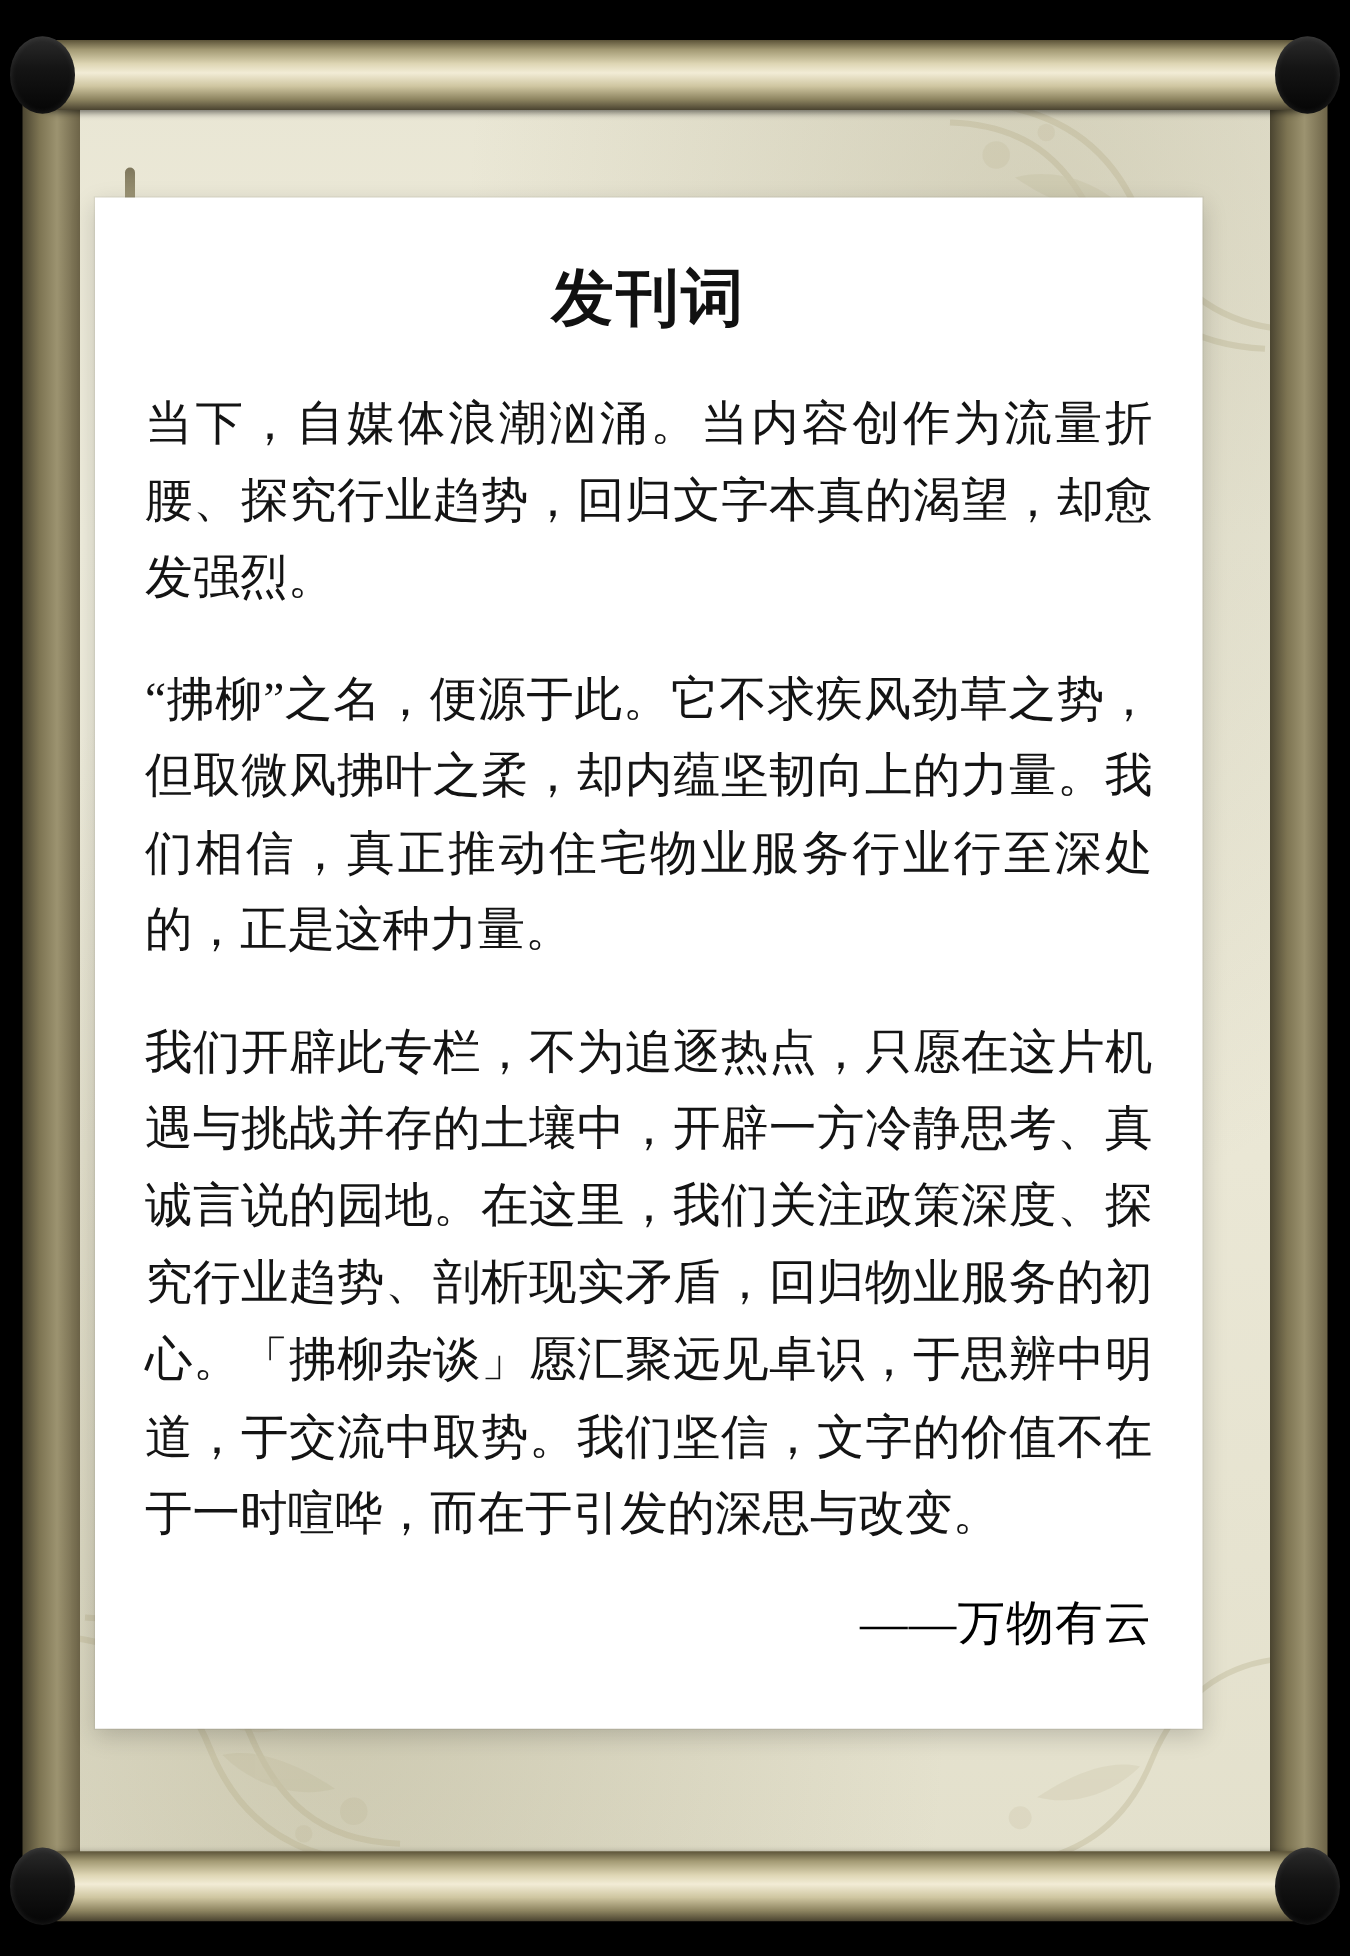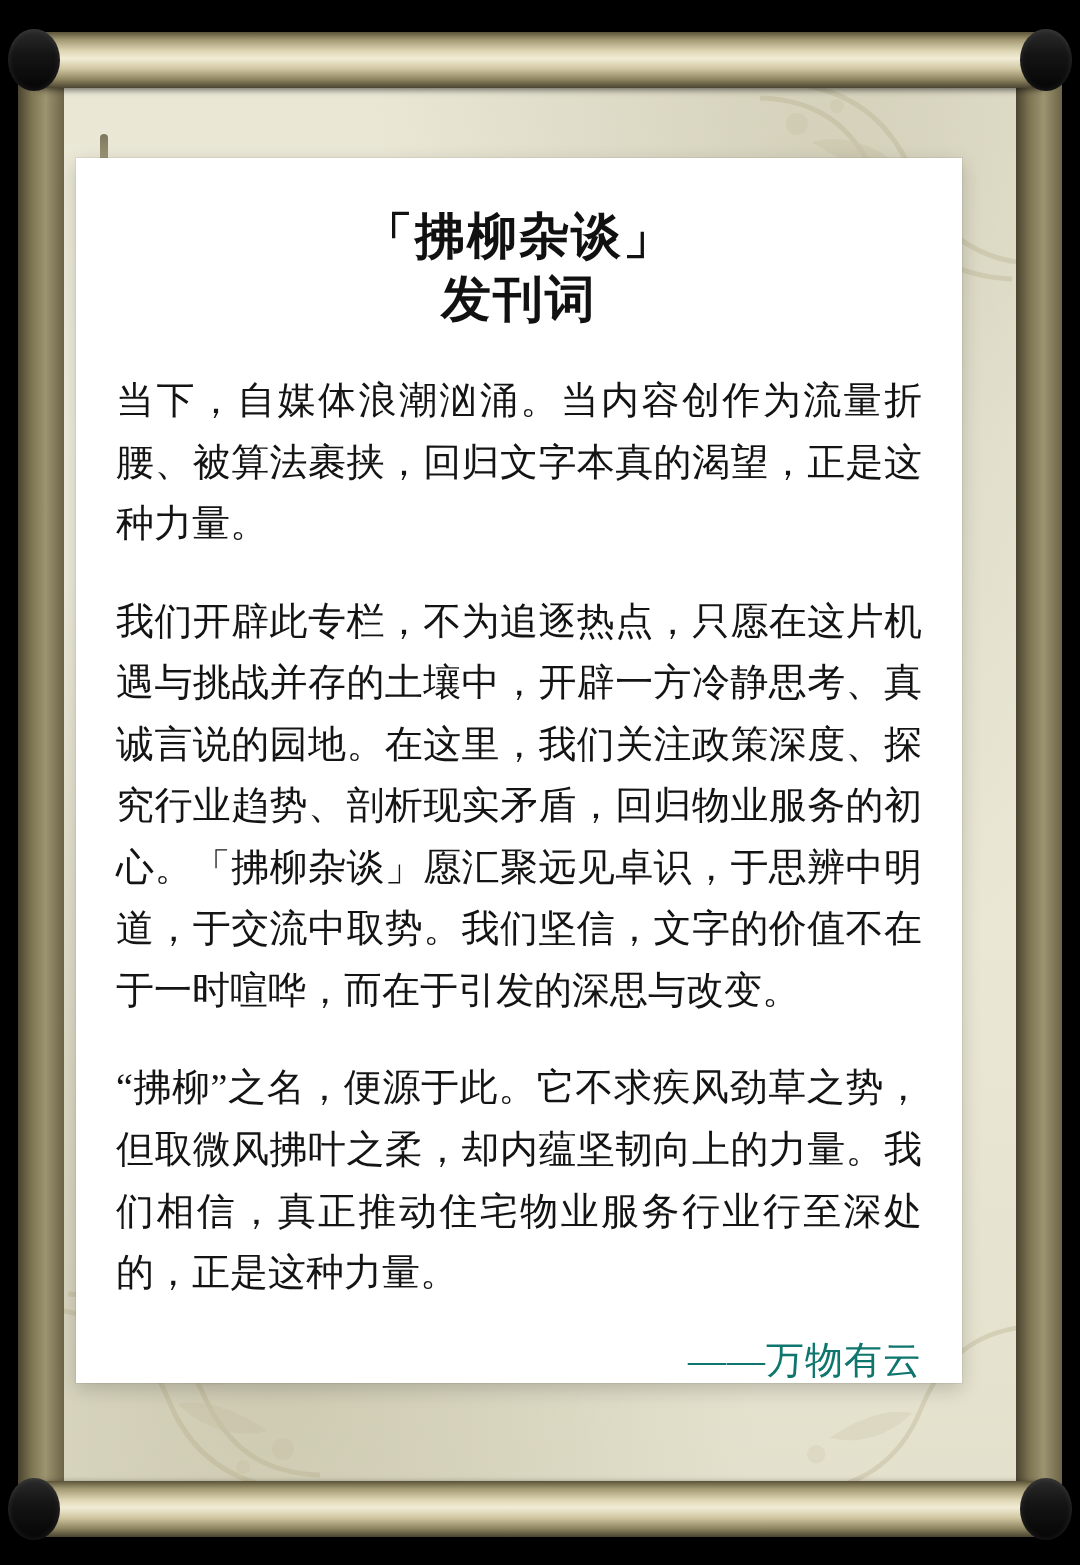--- a/index.html
+++ b/index.html
@@ -152,21 +152,21 @@
     text-align: justify;
     text-justify: inter-ideograph;
   }
   .para { margin: 0 0 36px 0; }
   .para:last-of-type { margin-bottom: 26px; }
 
   .signature {
     margin-top: 10px;
     text-align: right;
     font-size: 38px;
-    color: #0f766e;
+    color: #000000;
     letter-spacing: 1px;
   }
 </style>
 </head>
 <body>
 
 <div class="canvas">
 
   <div class="scroll">
 
@@ -204,28 +204,27 @@
 
       <div class="tassel"></div>
     </div>
 
     <div class="silk left"></div>
     <div class="silk right"></div>
 
     <div class="paper">
 
       <div class="title-block">
-        <div class="title-main">「拂柳杂谈」</div>
         <div class="title-sub">发刊词</div>
       </div>
 
       <div class="body-text">
-        <p class="para">当下，自媒体浪潮汹涌。当内容创作为流量折腰、被算法裹挟，回归文字本真的渴望，正是这种力量。</p>
+        <p class="para">当下，自媒体浪潮汹涌。当内容创作为流量折腰、探究行业趋势，回归文字本真的渴望，却愈发强烈。</p>
+        <p class="para">“拂柳”之名，便源于此。它不求疾风劲草之势，但取微风拂叶之柔，却内蕴坚韧向上的力量。我们相信，真正推动住宅物业服务行业行至深处的，正是这种力量。</p>
         <p class="para">我们开辟此专栏，不为追逐热点，只愿在这片机遇与挑战并存的土壤中，开辟一方冷静思考、真诚言说的园地。在这里，我们关注政策深度、探究行业趋势、剖析现实矛盾，回归物业服务的初心。「拂柳杂谈」愿汇聚远见卓识，于思辨中明道，于交流中取势。我们坚信，文字的价值不在于一时喧哗，而在于引发的深思与改变。</p>
-        <p class="para">“拂柳”之名，便源于此。它不求疾风劲草之势，但取微风拂叶之柔，却内蕴坚韧向上的力量。我们相信，真正推动住宅物业服务行业行至深处的，正是这种力量。</p>
         <div class="signature">——万物有云</div>
       </div>
 
     </div>
 
     <div class="roller top">
       <div class="knob left"></div>
       <div class="knob right"></div>
     </div>
     <div class="roller bottom">

